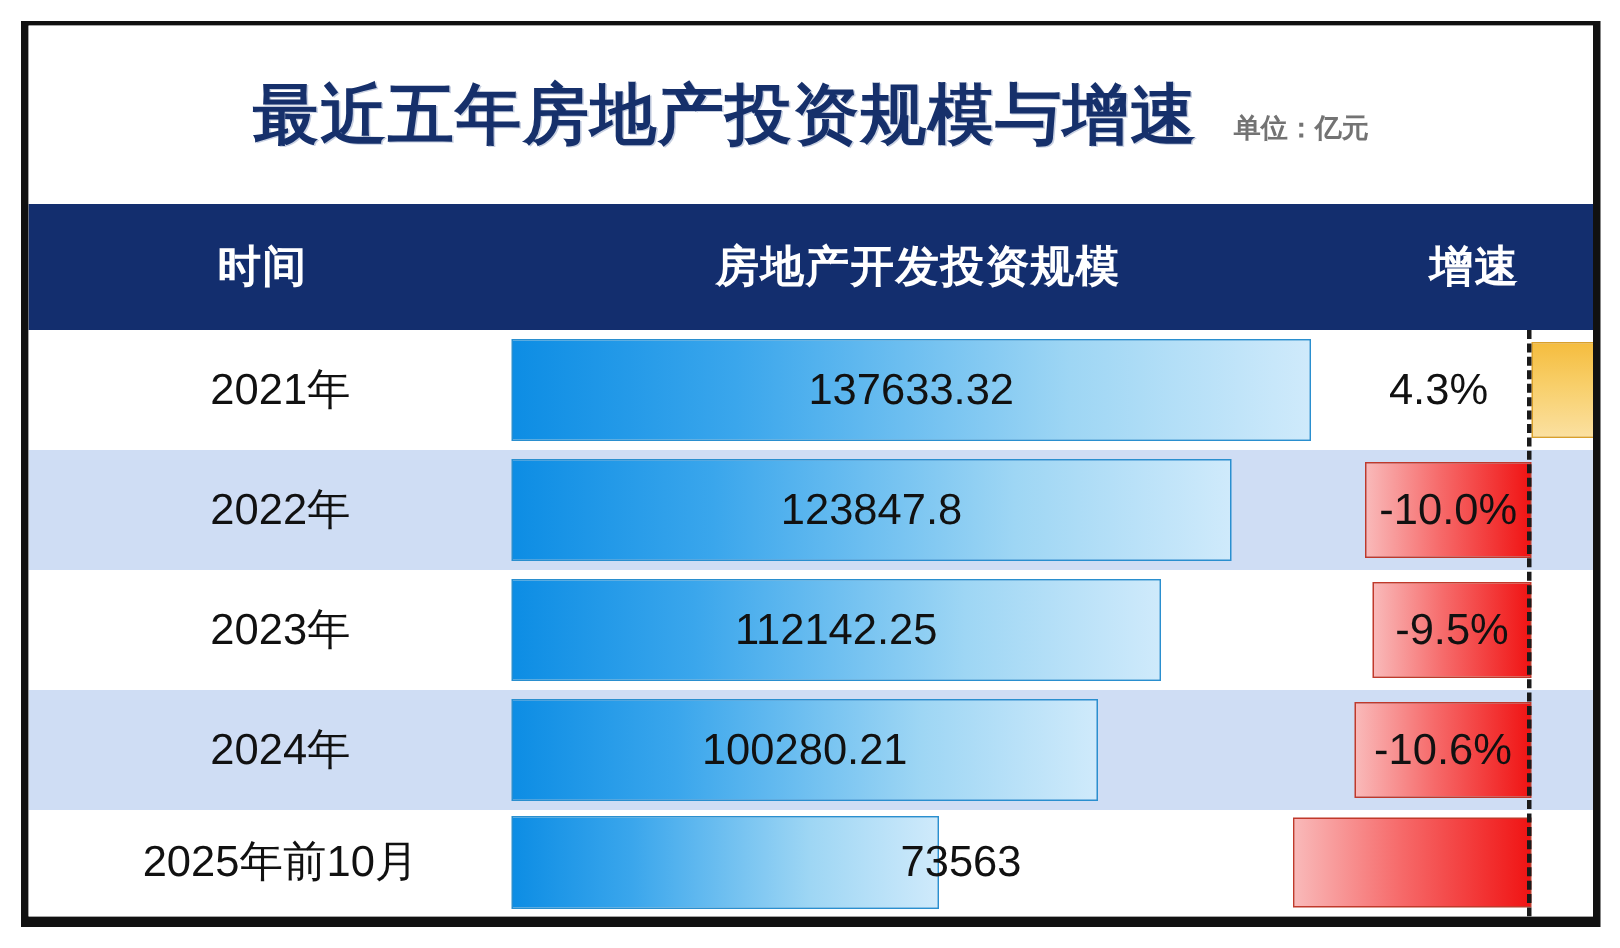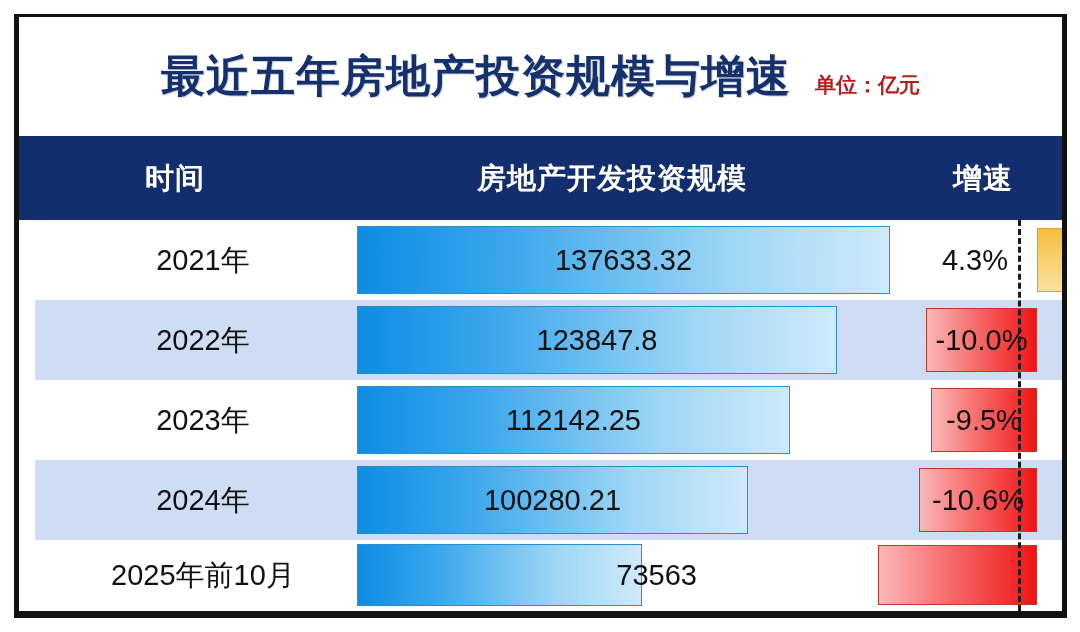--- a/index.html
+++ b/index.html
@@ -51,23 +51,23 @@
   }
   .title-text {
     font-size: 44px;
     font-weight: bold;
     color: #16306b;
     letter-spacing: 1px;
     white-space: nowrap;
     text-shadow: 1px 1px 0 rgba(190,200,220,0.85);
   }
   .title-unit {
-    font-size: 21px;
+    font-size: 18px;
     font-weight: bold;
-    color: #b91c1c;
+    color: #737373;
     margin-left: 24px;
     white-space: nowrap;
     position: relative;
     top: 8px;
   }
 
   
   .header-row {
     position: absolute;
     left: 0;
@@ -88,21 +88,21 @@
     white-space: nowrap;
     letter-spacing: 1px;
   }
   .hc-time   { left: 36px;  width: 240px; }
   .hc-scale  { left: 296px; width: 594px; }
   .hc-growth { left: 884px; width: 160px; }
 
   
   .rows {
     position: absolute;
-    left: 16px;
+    left: 0;
     top: 203px;
     width: 100%;
     height: 354px;
   }
   .row {
     position: absolute;
     left: 0;
     width: 100%;
     height: 80px;
     overflow: visible;

